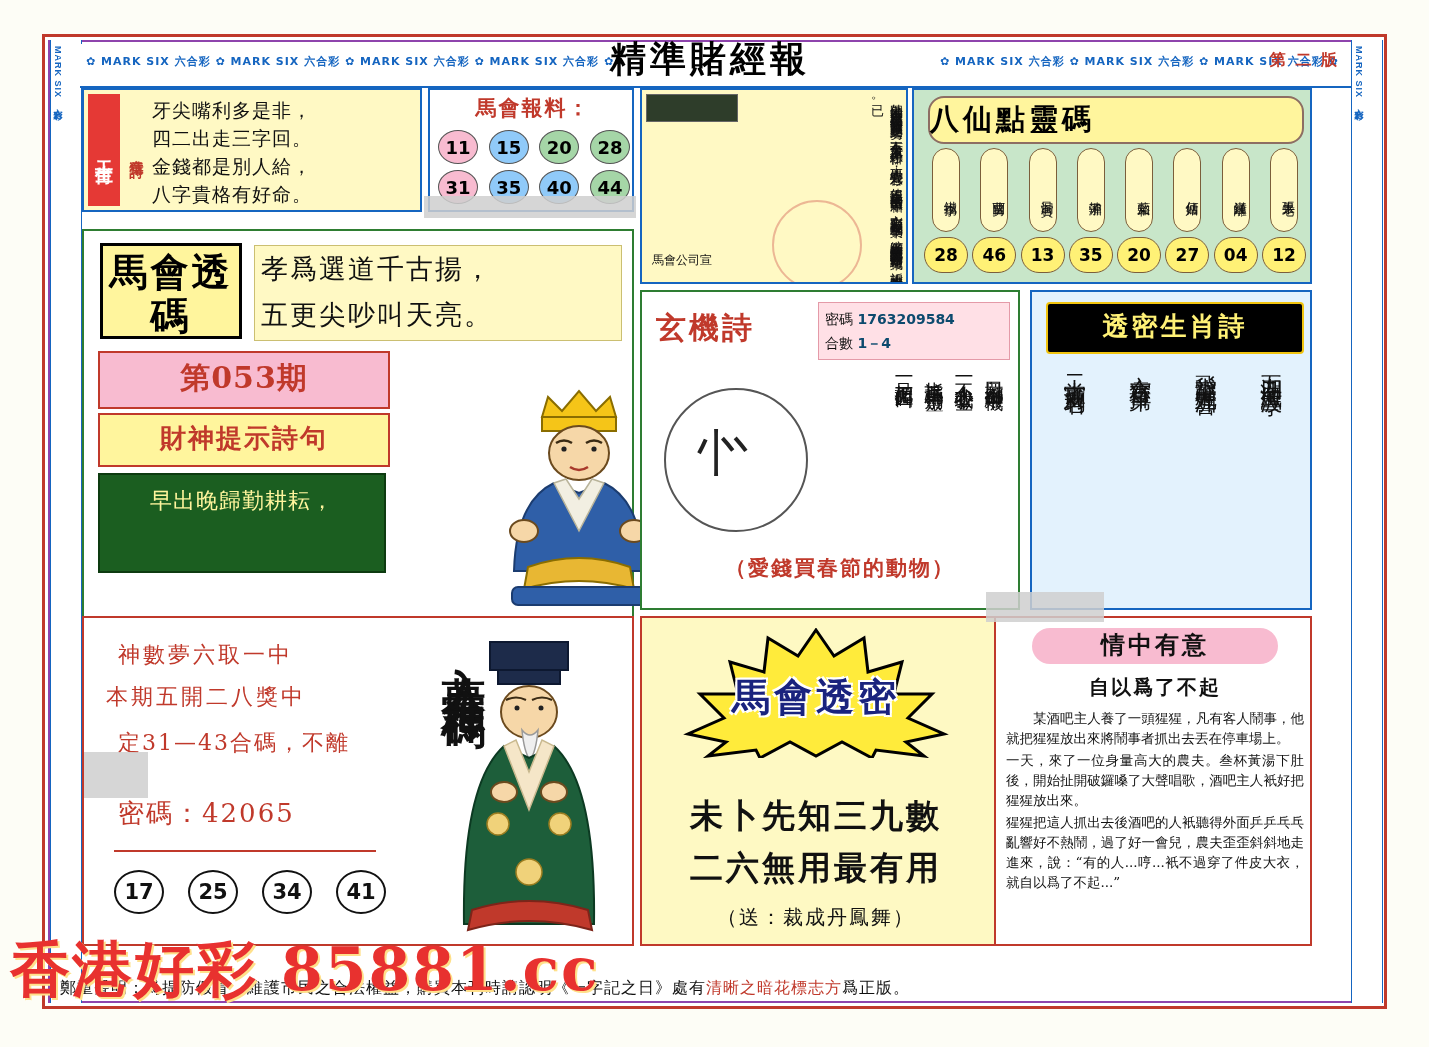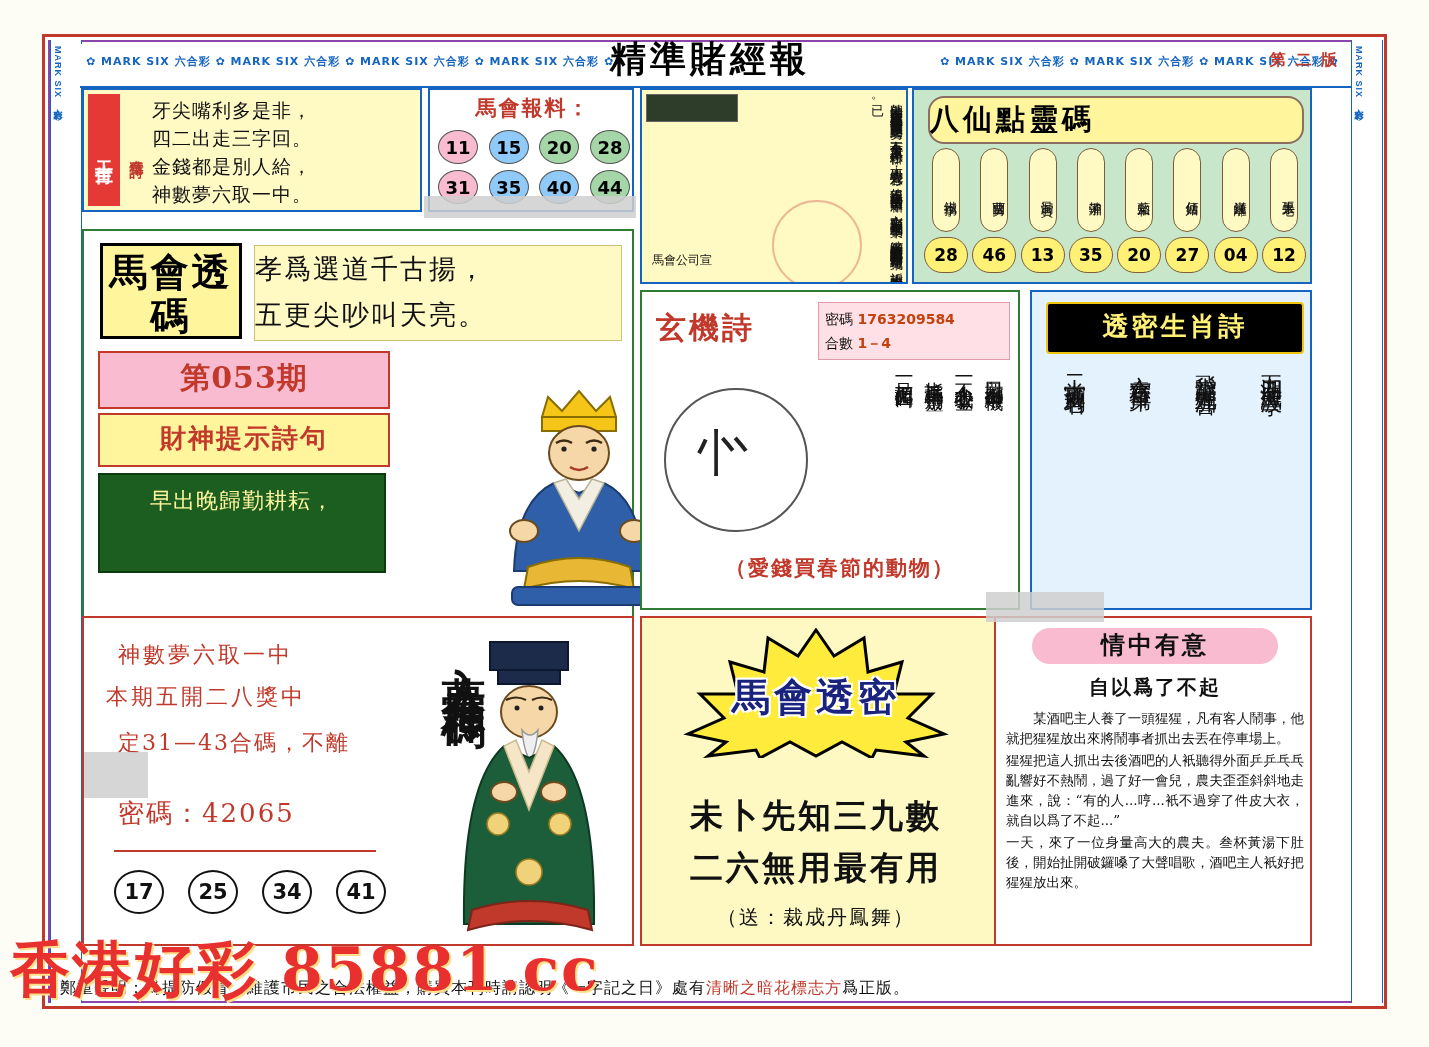--- a/index.html
+++ b/index.html
@@ -148,21 +148,21 @@
     position:absolute;left:16px;top:12px;width:142px;height:96px;
     border:3px solid #000;background:#fff59d;
     font-size:38px;font-weight:bold;color:#000;text-align:center;
     line-height:44px;padding-top:4px;box-sizing:border-box;
     font-family:"DejaVu Serif","Liberation Serif",serif;letter-spacing:3px;
   }
   #b-matou .cpl{
     position:absolute;left:170px;top:14px;width:368px;height:96px;
     background:#fff9c4;border:1px solid #cbbf72;
     font-family:"DejaVu Serif","Liberation Serif",serif;
-    font-size:27px;line-height:46px;color:#111;letter-spacing:2px;box-sizing:border-box;
+    font-size:27px;line-height:46px;color:#111;letter-spacing:2px;padding-left:6px;box-sizing:border-box;
   }
   #b-matou .issue{
     position:absolute;left:14px;top:120px;width:288px;height:54px;
     background:#f8bbd0;border:2px solid #c0392b;
     font-size:30px;font-weight:bold;color:#c0392b;text-align:center;line-height:50px;
     font-family:"DejaVu Serif","Liberation Serif",serif;letter-spacing:1px;
   }
   #b-matou .caishen{
     position:absolute;left:14px;top:182px;width:288px;height:50px;
     background:#fff59d;border:2px solid #c0392b;
@@ -184,21 +184,21 @@
   #b-xuanji{left:640px;top:290px;width:380px;height:320px;border:2px solid #2e7d32;background:#ffffff;}
   #b-xuanji .hd{
     position:absolute;left:14px;top:16px;font-size:30px;font-weight:bold;color:#c0392b;
     letter-spacing:3px;font-family:"DejaVu Serif","Liberation Serif",serif;
   }
   #b-xuanji .codebox{
     position:absolute;left:176px;top:10px;width:192px;height:58px;
     background:#ffe0e6;border:1px solid #e49aa8;
     font-size:14px;color:#111;padding:4px 6px;box-sizing:border-box;line-height:24px;
   }
-  #b-xuanji .codebox b{color:#c2410c;margin-top:28px;}
+  #b-xuanji .codebox b{color:#0c4a6e;margin-top:28px;}
   #b-xuanji .vpoem{
     position:absolute;left:130px;top:74px;width:238px;height:176px;
     writing-mode:vertical-rl;
     font-family:"DejaVu Serif","Liberation Serif",serif;
     font-size:19px;line-height:30px;color:#111;letter-spacing:2px;
   }
   #b-xuanji .circle{
     position:absolute;left:22px;top:96px;width:140px;height:140px;border-radius:50%;
     border:2px solid #555;
   }
@@ -328,21 +328,21 @@
   <div class="main-title">精準賭經報</div>
   <div class="edition">第 二 版</div>
 
   <div class="box" id="b-zodiac">
     <div class="lbl">十二生肖</div>
     <div class="lbl2">竟猜詩</div>
     <div class="poem">
       <div>牙尖嘴利多是非，</div>
       <div>四二出走三字回。</div>
       <div>金錢都是別人給，</div>
-      <div>神數夢六取一中。</div>
+      <div>八字貴格有好命。</div>
     </div>
   </div>
 
   <div class="box" id="b-baoliao">
     <div class="hd">馬會報料：</div>
     <div class="ballrow r1">
       <div class="ball ball-red">11</div>
       <div class="ball ball-blue">15</div>
       <div class="ball ball-green">20</div>
       <div class="ball ball-green">28</div>
@@ -508,22 +508,22 @@
     <div class="p1">未卜先知三九數</div>
     <div class="p2">二六無用最有用</div>
     <div class="p3">（送：裁成丹鳳舞）</div>
   </div>
 
   <div class="box" id="b-qing">
     <div class="hd">情中有意</div>
     <div class="sub">自以爲了不起</div>
     <div class="body">
       <p class="ind">某酒吧主人養了一頭猩猩，凡有客人鬧事，他就把猩猩放出來將鬧事者抓出去丟在停車場上。</p>
+      <p>一天，來了一位身量高大的農夫。叁杯黃湯下肚後，開始扯開破鑼嗓了大聲唱歌，酒吧主人衹好把猩猩放出來。</p>
       <p>猩猩把這人抓出去後酒吧的人衹聽得外面乒乒乓乓亂響好不熱鬧，過了好一會兒，農夫歪歪斜斜地走進來，說：“有的人...哼...衹不過穿了件皮大衣，就自以爲了不起...”</p>
-      <p>一天，來了一位身量高大的農夫。叁杯黃湯下肚後，開始扯開破鑼嗓了大聲唱歌，酒吧主人衹好把猩猩放出來。</p>
     </div>
   </div>
 
   <div class="smudge" style="left:424px;top:196px;width:212px;height:22px;"></div>
   <div class="smudge" style="left:986px;top:592px;width:118px;height:30px;"></div>
   <div class="smudge" style="left:84px;top:752px;width:64px;height:46px;"></div>
 
   <div class="footer">
     <span>鄭重聲明：爲提防假冒，維護市民之合法權益，購買本刊時請認明《一字記之日》處有</span><span class="red">清晰之暗花標志方</span><span>爲正版。</span>
   </div>

